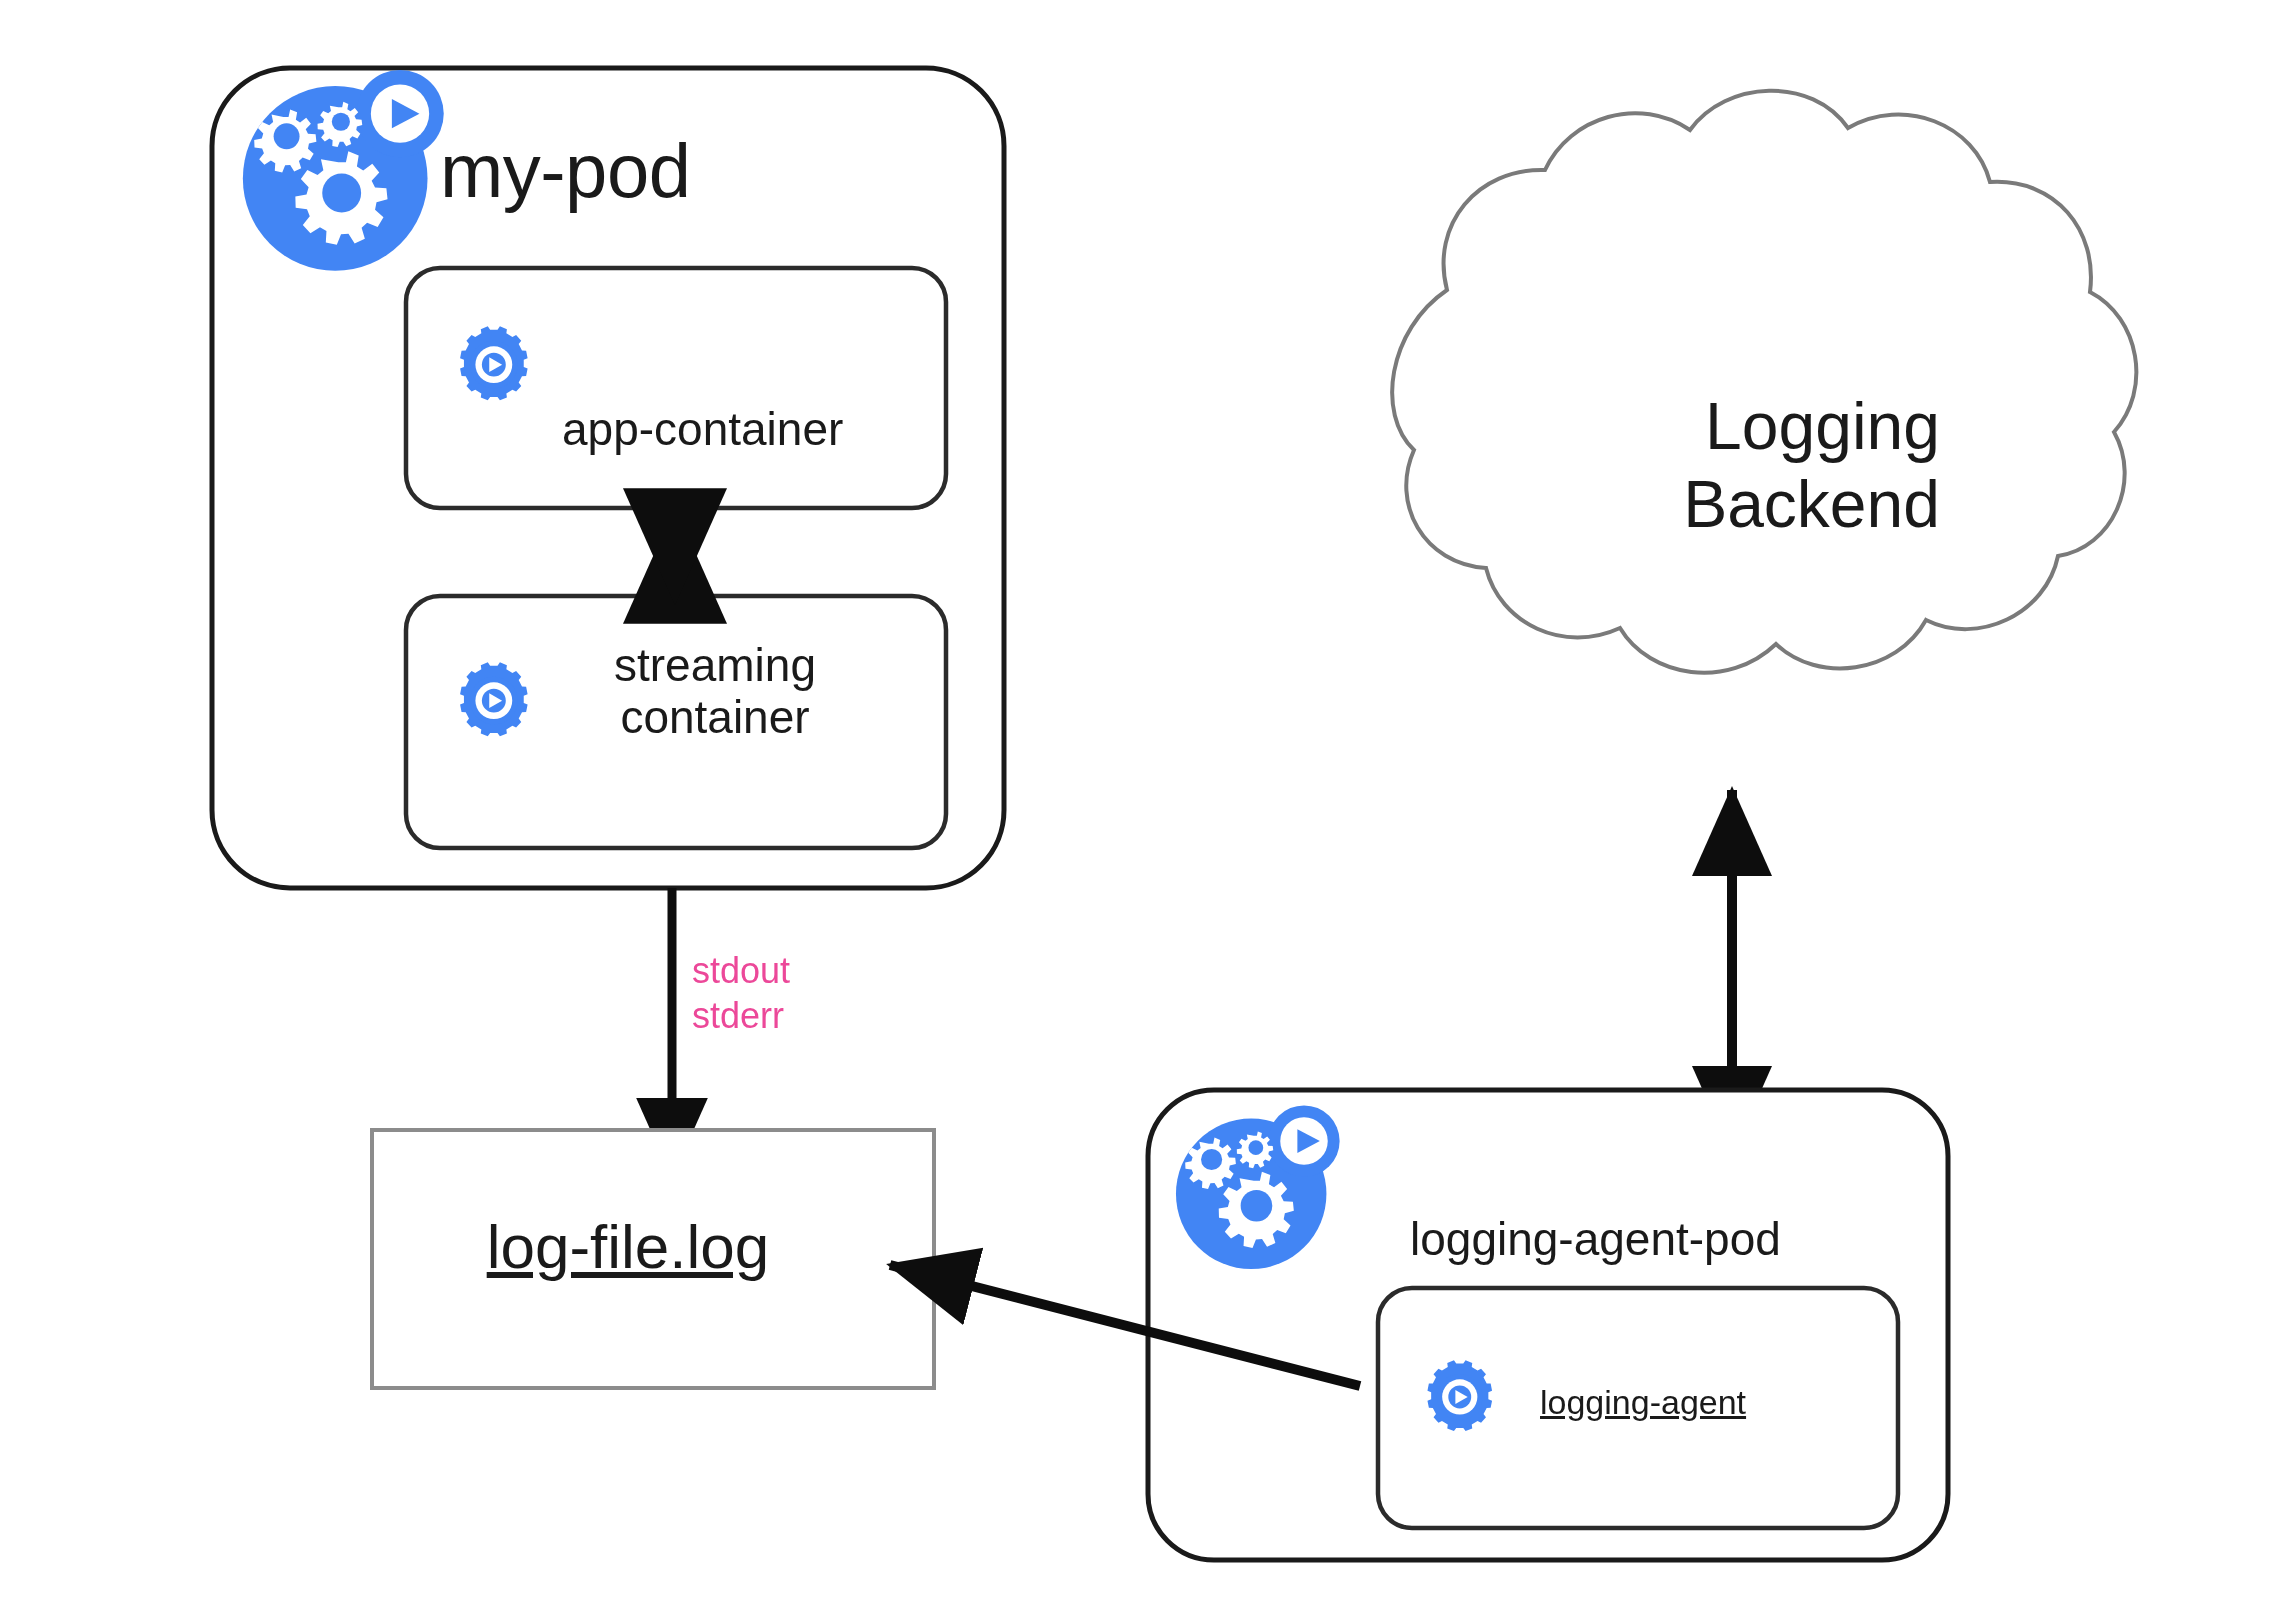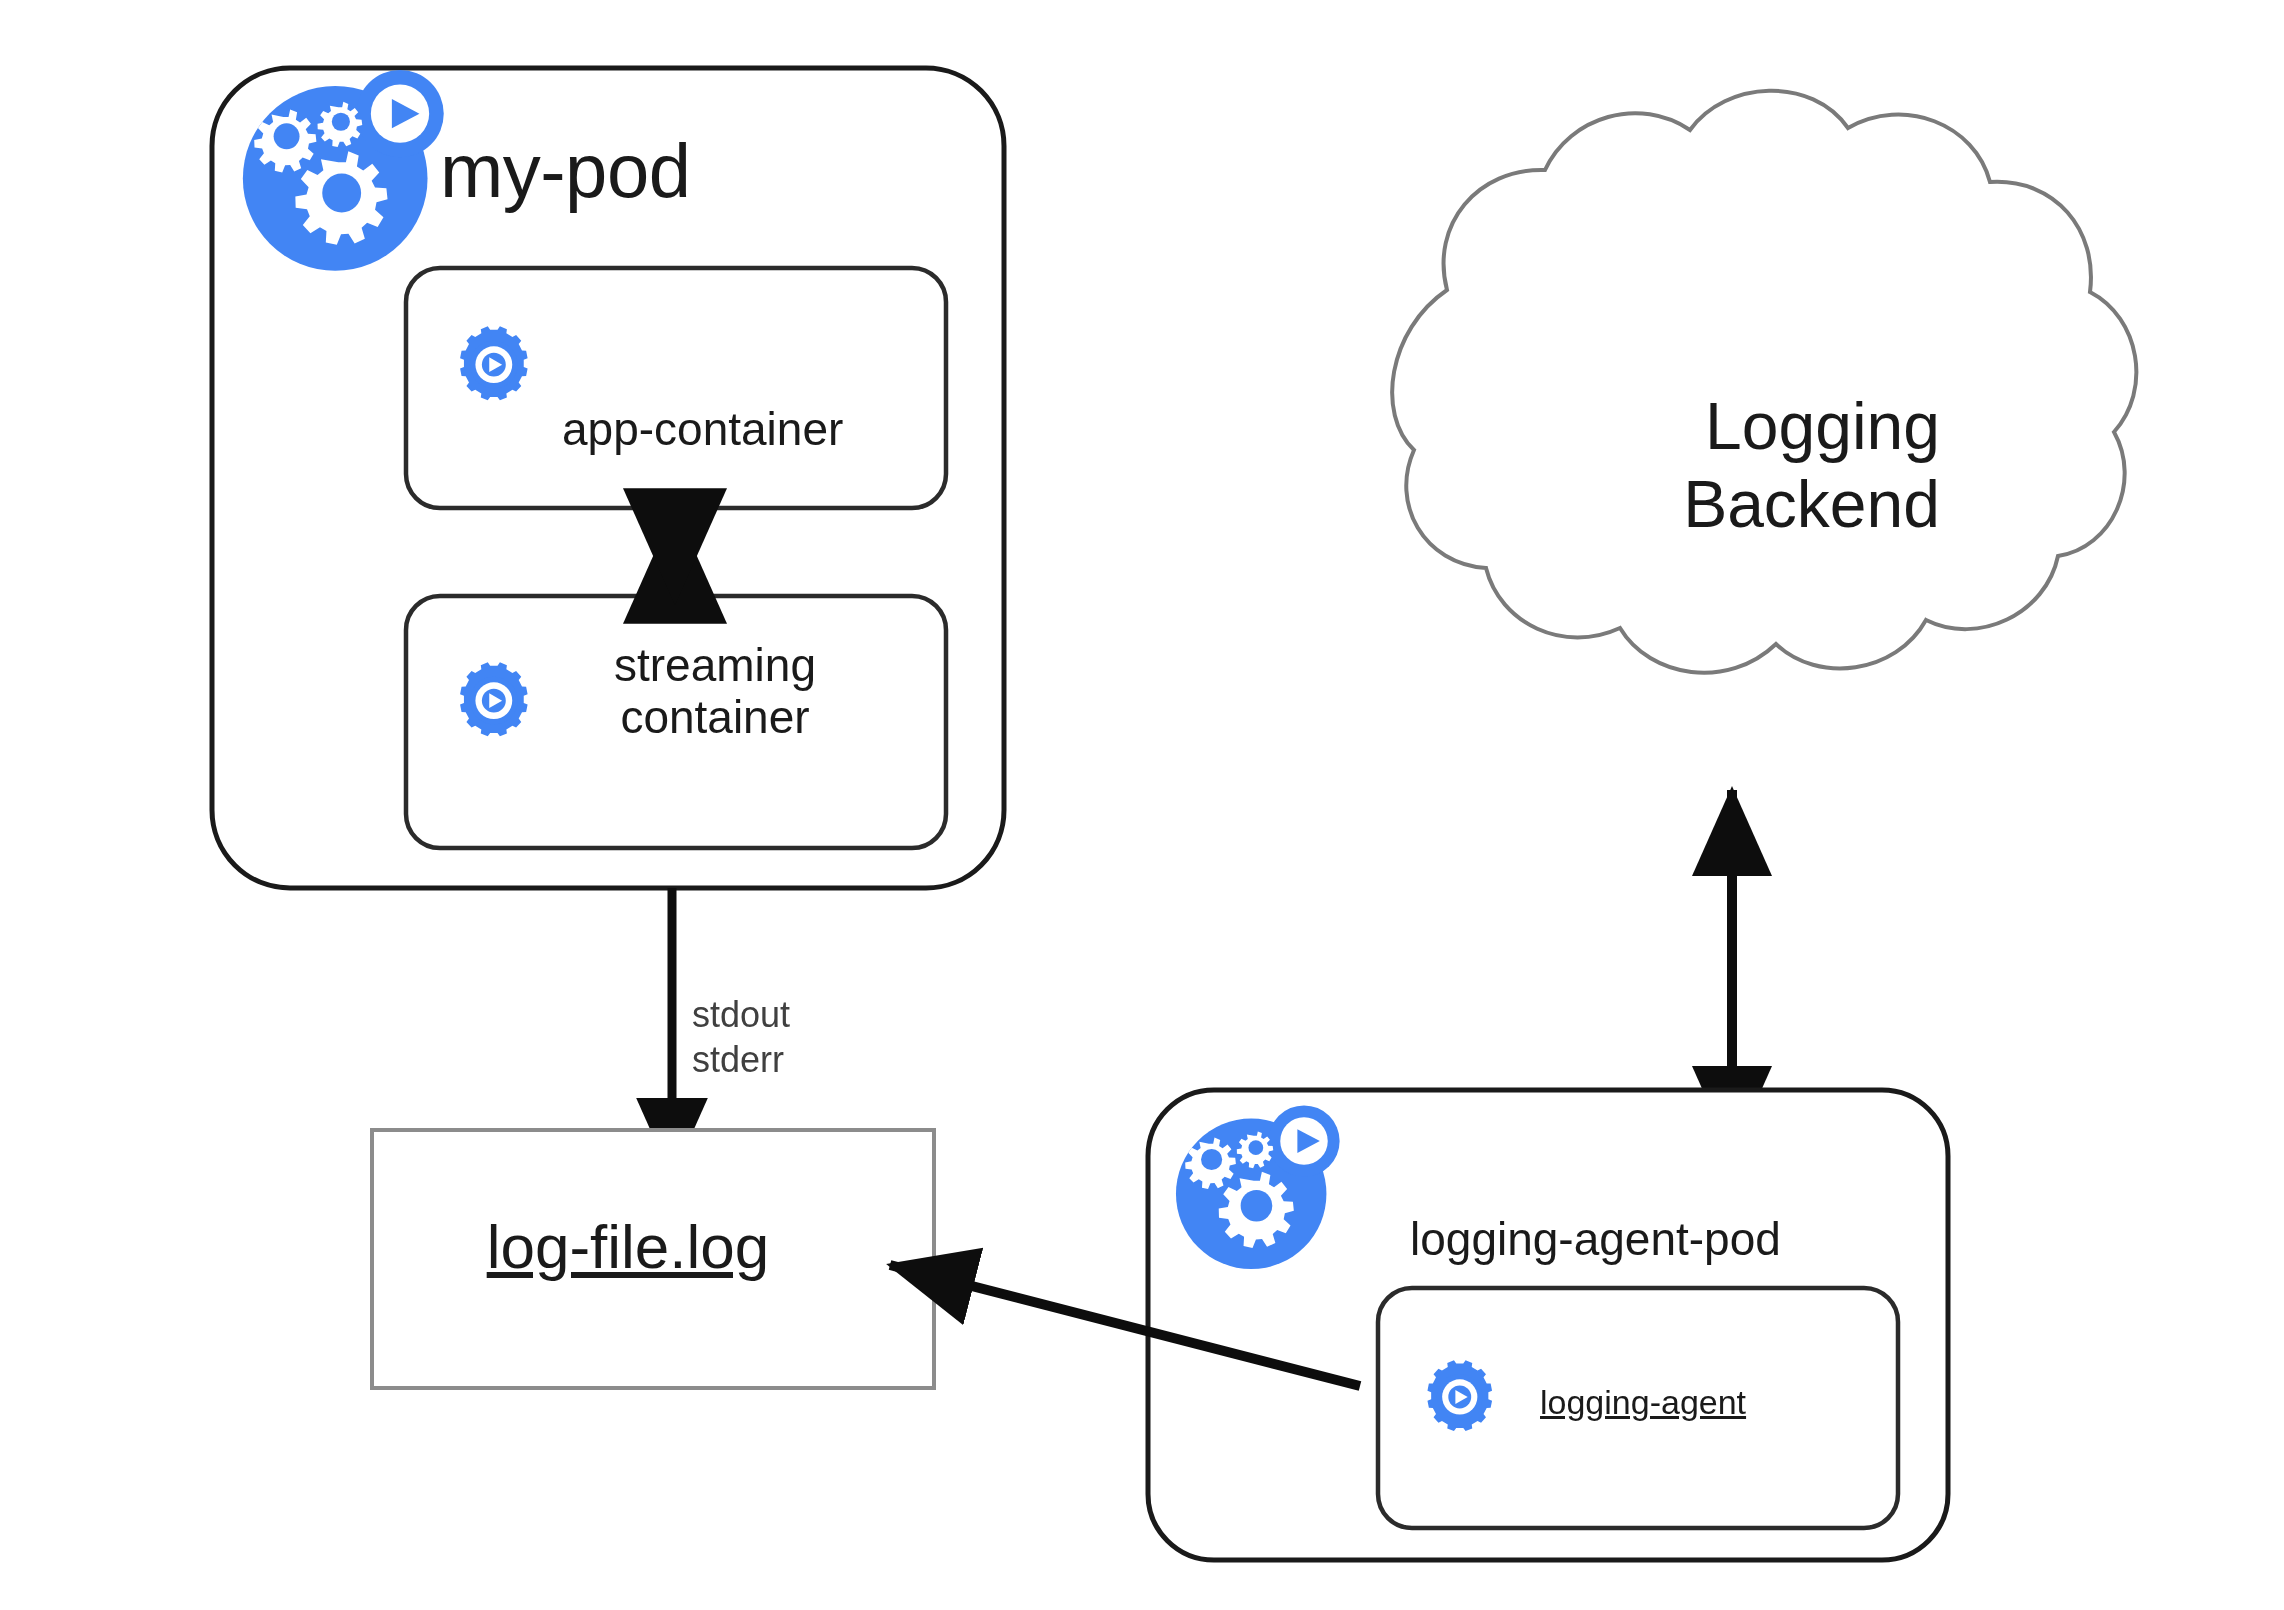--- a/index.html
+++ b/index.html
@@ -52,22 +52,21 @@
     text-align: center;
     width: 250px;
   }
   
   #stdout-stderr-label {
     left: 692px;
     top: 948px;
     font-size: 36px;
     text-align: left;
     line-height: 1.25;
-    color: #404040;
-    margin-top: 44px;
+    color: #ec4899;
   }
   
   #log-file-label {
     left: 378px;
     top: 1212px;
     font-size: 62px;
     width: 500px;
     text-align: center;
     text-decoration: underline;
   }

